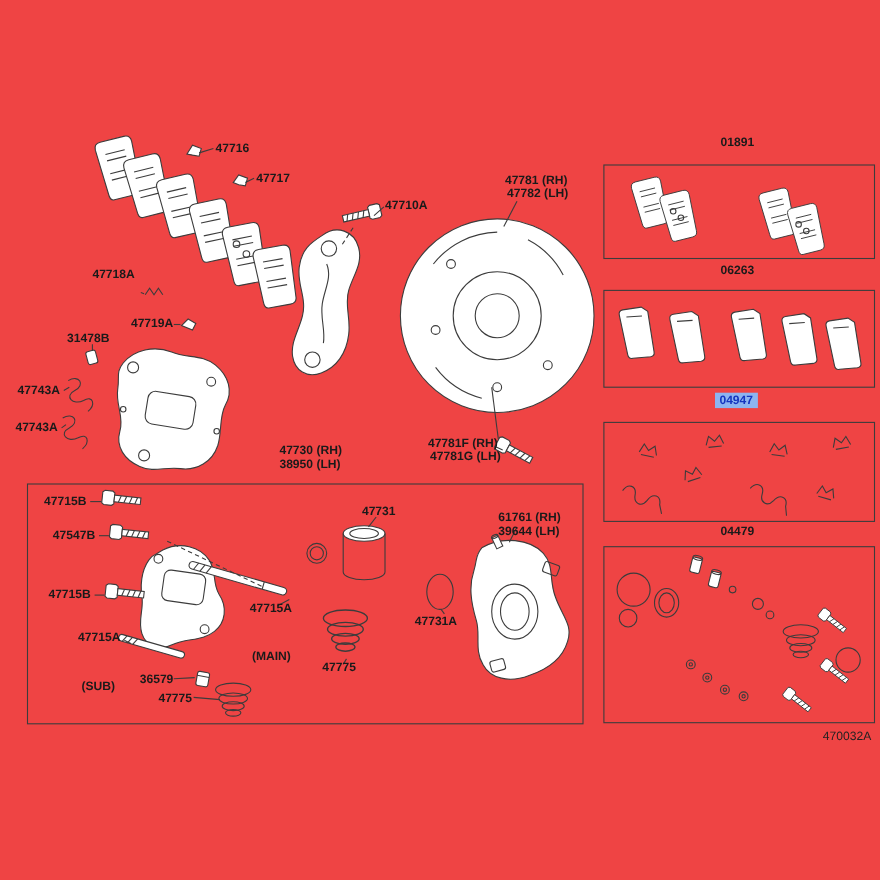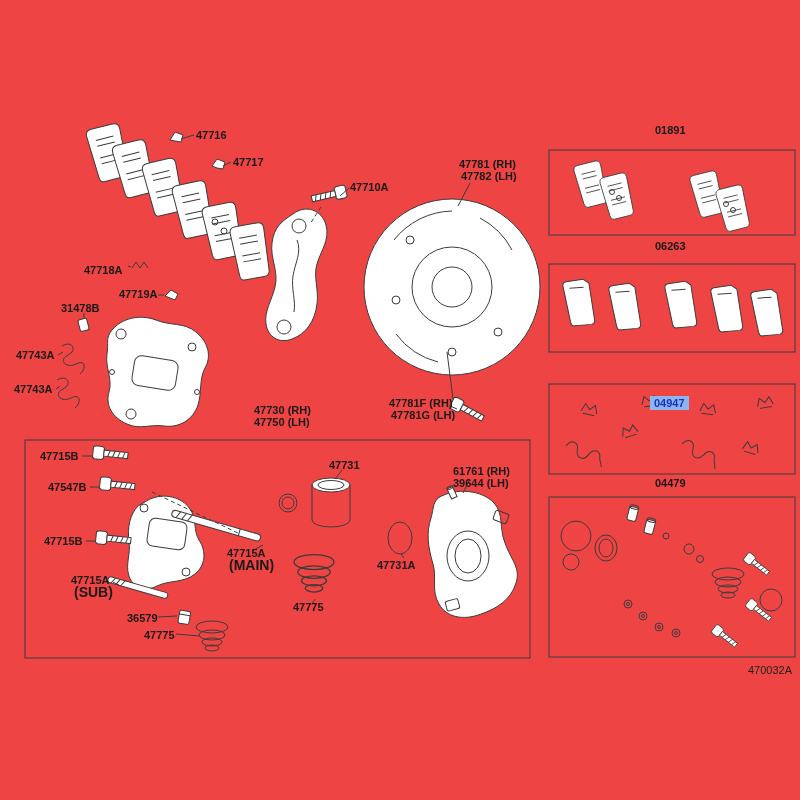--- a/index.html
+++ b/index.html
@@ -2,22 +2,22 @@
 <html><head>
 <meta charset="utf-8">
 <title>Parts Diagram</title>
 <style>
   html,body{margin:0;padding:0;background:#ffffff;}
   .stage{position:relative;width:800px;height:800px;background:#ef4444;overflow:hidden;
          font-family:"Liberation Sans", sans-serif;}
   .stage svg{position:absolute;left:0;top:0;}
   .lbl{position:absolute;font:bold 11px "Liberation Sans",sans-serif;color:#1a1a1a;
        white-space:nowrap;line-height:12px;}
-  .lbl.small{font-size:14px;}
-  .lbl.hl{background:#8db4f0;color:#1535c0;padding:1px 4px;margin-top:39px;}
+  .lbl.small{font-size:11px;margin-top:32px;}
+  .lbl.hl{background:#8db4f0;color:#1535c0;padding:1px 4px;}
   .lbl.code{font-weight:normal;color:#222222;text-align:center;}
 </style>
 </head>
 <body>
 
 <div class="stage">
 
   <svg width="800" height="800" viewBox="0 0 800 800">
     <defs>
       <g id="pad" fill="#ffffff" stroke="#3c3c3c">
@@ -297,33 +297,33 @@
         <line x1="321" y1="207" x2="310" y2="224" stroke-dasharray="4 3"></line>
         <line x1="152" y1="492" x2="240" y2="534" stroke-dasharray="4 3"></line>
       </g>
 
     </g>
   </svg>
 
   <div class="lbl" style="left:196px;top:129px">47716</div>
   <div class="lbl" style="left:233px;top:156px">47717</div>
   <div class="lbl" style="left:350px;top:181px">47710A</div>
-  <div class="lbl" style="left:84px;top:264px">47718A</div>
+  <div class="lbl" style="left:84px;top:244px">47718A</div>
   <div class="lbl" style="left:119px;top:288px">47719A</div>
   <div class="lbl" style="left:61px;top:302px">31478B</div>
   <div class="lbl" style="left:16px;top:349px">47743A</div>
   <div class="lbl" style="left:14px;top:383px">47743A</div>
 
   <div class="lbl" style="left:459px;top:158px">47781 (RH)</div>
   <div class="lbl" style="left:461px;top:170px">47782 (LH)</div>
   <div class="lbl" style="left:389px;top:397px">47781F (RH)</div>
   <div class="lbl" style="left:391px;top:409px">47781G (LH)</div>
 
   <div class="lbl" style="left:254px;top:404px">47730 (RH)</div>
-  <div class="lbl" style="left:254px;top:416px">47750 (LH)</div>
+  <div class="lbl" style="left:254px;top:416px">38950 (LH)</div>
 
   <div class="lbl" style="left:40px;top:450px">47715B</div>
   <div class="lbl" style="left:48px;top:481px">47547B</div>
   <div class="lbl" style="left:44px;top:535px">47715B</div>
   <div class="lbl" style="left:227px;top:547px">47715A</div>
   <div class="lbl small" style="left:229px;top:559px">(MAIN)</div>
   <div class="lbl" style="left:71px;top:574px">47715A</div>
   <div class="lbl small" style="left:74px;top:586px">(SUB)</div>
   <div class="lbl" style="left:127px;top:612px">36579</div>
   <div class="lbl" style="left:144px;top:629px">47775</div>

